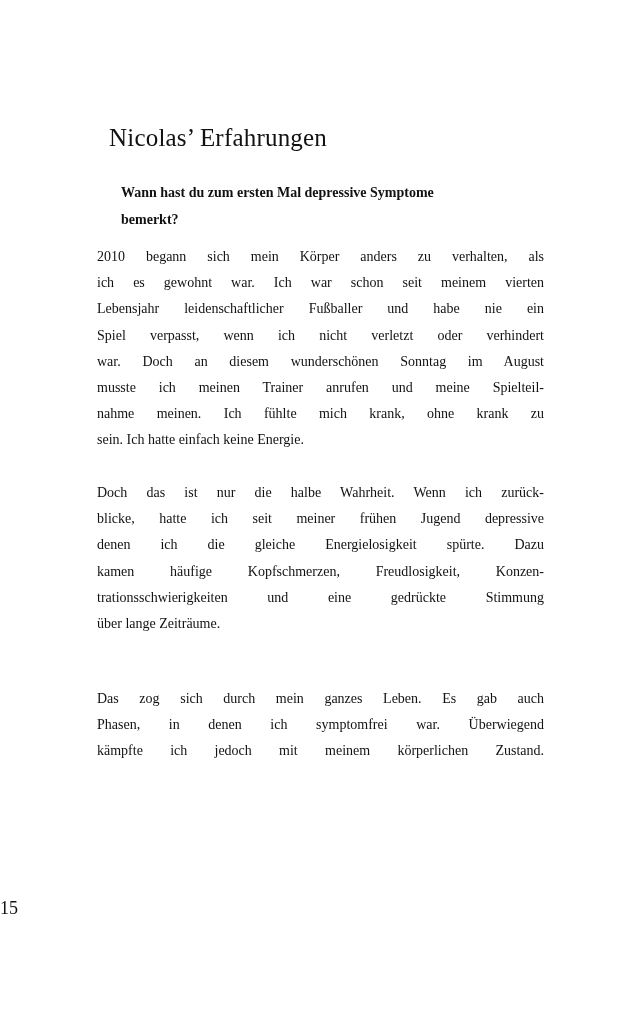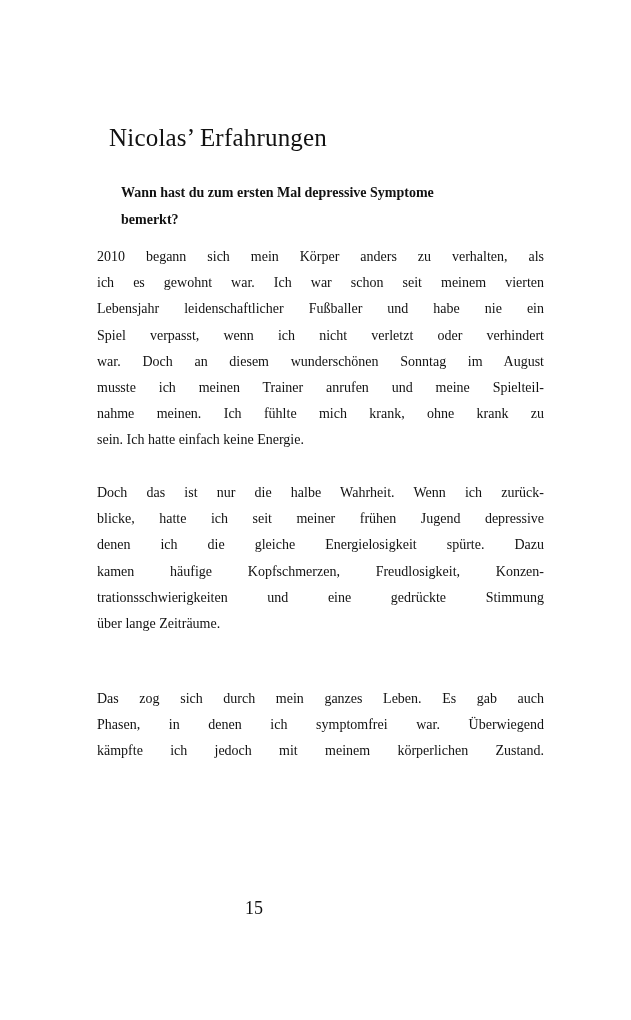--- a/index.html
+++ b/index.html
@@ -64,21 +64,21 @@
       text-align-last: left;
     }
     #para-1 { top: 244px; }
     #para-2 { top: 480px; }
     #para-3 { top: 686px; }
     .page-number {
       position: absolute;
       left: 0;
       width: 508px;
       top: 898px;
-      text-align: center;
+      text-align: left;
       font-size: 18px;
     }
   </style>
 </head>
 <body>
 
 <div class="page">
 
   <h1 class="chapter-title">Nicolas’ Erfahrungen</h1>
 

